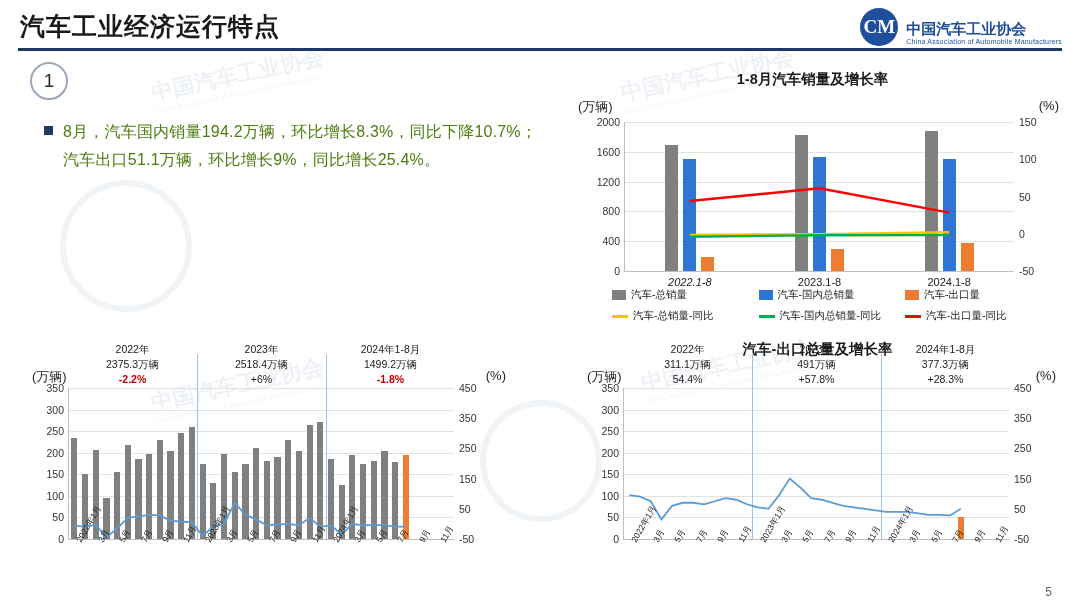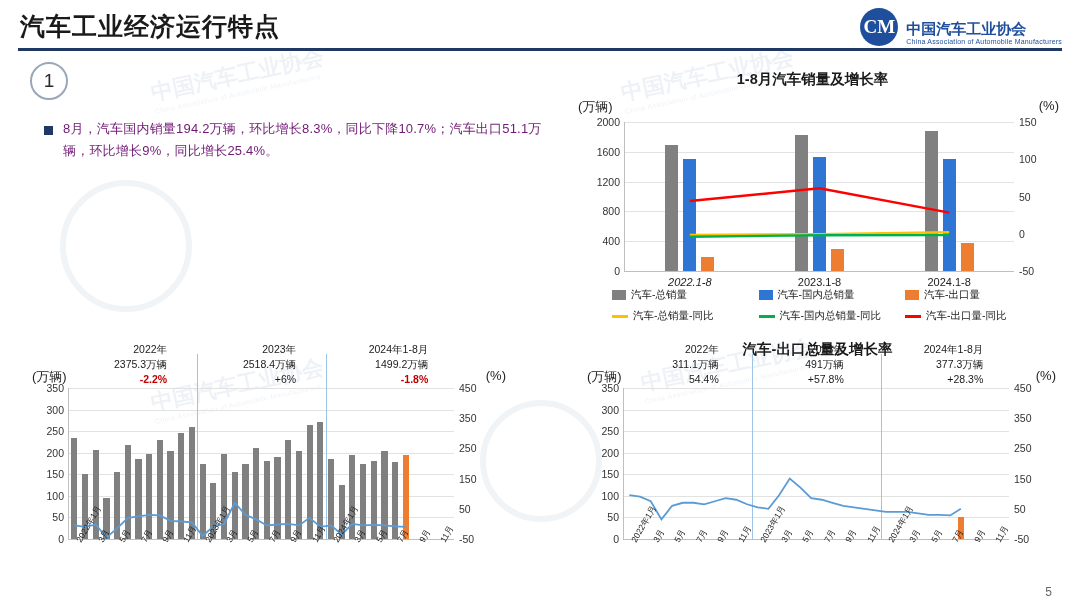--- a/index.html
+++ b/index.html
@@ -17,21 +17,21 @@
 
   
   .sec{position:absolute;left:30px;top:62px;display:flex;align-items:center;gap:12px;}
   .sec-num{width:34px;height:34px;border-radius:50%;border:2px solid #9aa7b8;color:#2b2b2b;display:flex;align-items:center;justify-content:center;font-size:19px;}
   .sec-title{font-size:23px;font-weight:bold;color:#1a1a1a;}
 
   
   .bullets{position:absolute;left:44px;top:118px;width:500px;}
   .bullet{display:flex;gap:10px;margin-bottom:22px;}
   .bsq{width:9px;height:9px;background:#1f3864;margin-top:8px;flex:0 0 9px;}
-  .btxt{font-size:13px;color:#701a75;line-height:1.72;letter-spacing:.2px;}
+  .btxt{font-size:16px;color:#4d7c0f;line-height:1.72;letter-spacing:.2px;}
 
   
   .wm{position:absolute;color:rgba(150,175,200,.16);font-size:22px;font-weight:bold;transform:rotate(-12deg);pointer-events:none;white-space:nowrap;}
   .wm small{display:block;font-size:7px;font-weight:normal;letter-spacing:.5px;}
   .wm-ring{position:absolute;border:6px solid rgba(150,175,200,.14);border-radius:50%;pointer-events:none;}
 
   
   .chart{position:absolute;}
   .ct{position:absolute;width:100%;text-align:center;font-size:14.5px;font-weight:bold;color:#1a1a1a;}
   .axname{position:absolute;font-size:13px;color:#222;}
@@ -39,21 +39,21 @@
   .gl{position:absolute;left:0;right:0;height:1px;background:#e2e2e2;}
   .ytick{position:absolute;right:100%;margin-right:5px;font-size:10.5px;color:#333;transform:translateY(-50%);white-space:nowrap;}
   .ytickR{position:absolute;left:100%;margin-left:5px;font-size:10.5px;color:#333;transform:translateY(-50%);white-space:nowrap;}
   .bar{position:absolute;bottom:0;}
   .xlab{position:absolute;top:100%;margin-top:5px;font-size:11px;color:#222;transform:translateX(-50%);white-space:nowrap;}
   .xlabrot{position:absolute;top:100%;font-size:8.5px;color:#222;transform-origin:left top;transform:rotate(-60deg);white-space:nowrap;}
   .legend{position:absolute;display:flex;flex-wrap:wrap;font-size:10.5px;color:#222;}
   .lgi{display:flex;align-items:center;gap:5px;width:33.3%;margin-bottom:7px;}
   .lgsw{width:14px;height:10px;flex:0 0 14px;}
   .lgln{width:16px;height:3px;flex:0 0 16px;}
-  .anno{position:absolute;text-align:right;font-size:10.5px;color:#1a1a1a;line-height:1.45;white-space:nowrap;margin-left:8px;}
+  .anno{position:absolute;text-align:center;font-size:10.5px;color:#1a1a1a;line-height:1.45;white-space:nowrap;}
   .anno .neg{color:#c00000;font-weight:bold;}
   .vsep{position:absolute;width:1px;background:#9dc3e6;}
   .pgno{position:absolute;right:28px;bottom:8px;font-size:12px;color:#666;}
 </style>
 </head>
 <body>
 
 <div class="slide">
 
   <div class="wm" style="left:150px;top:60px;">中国汽车工业协会<small>China Association of Automobile Manufacturers</small></div>

